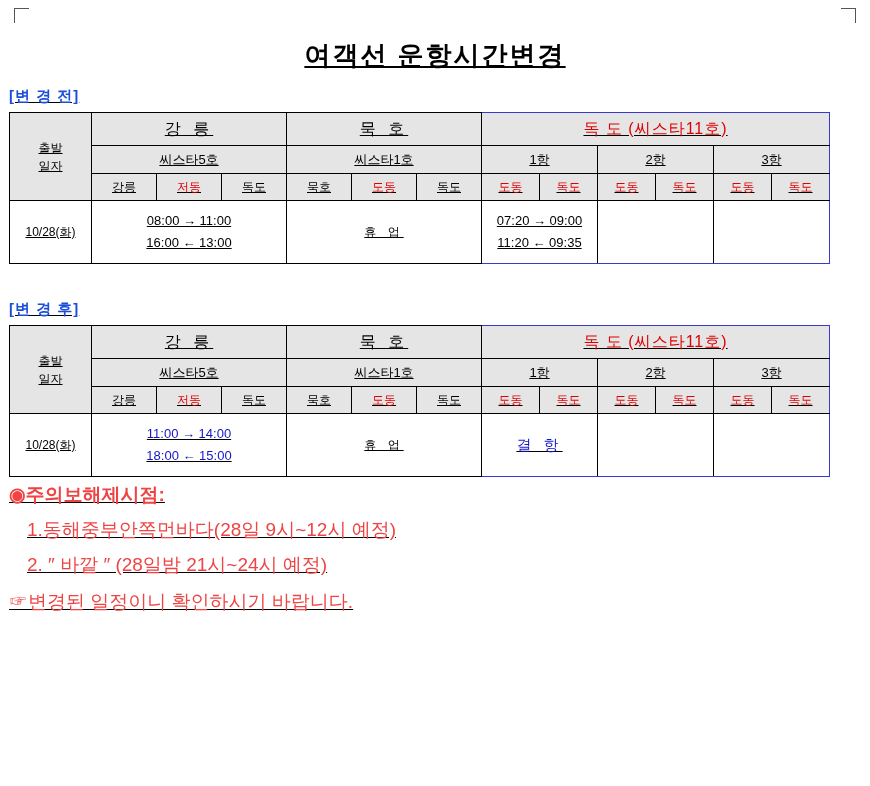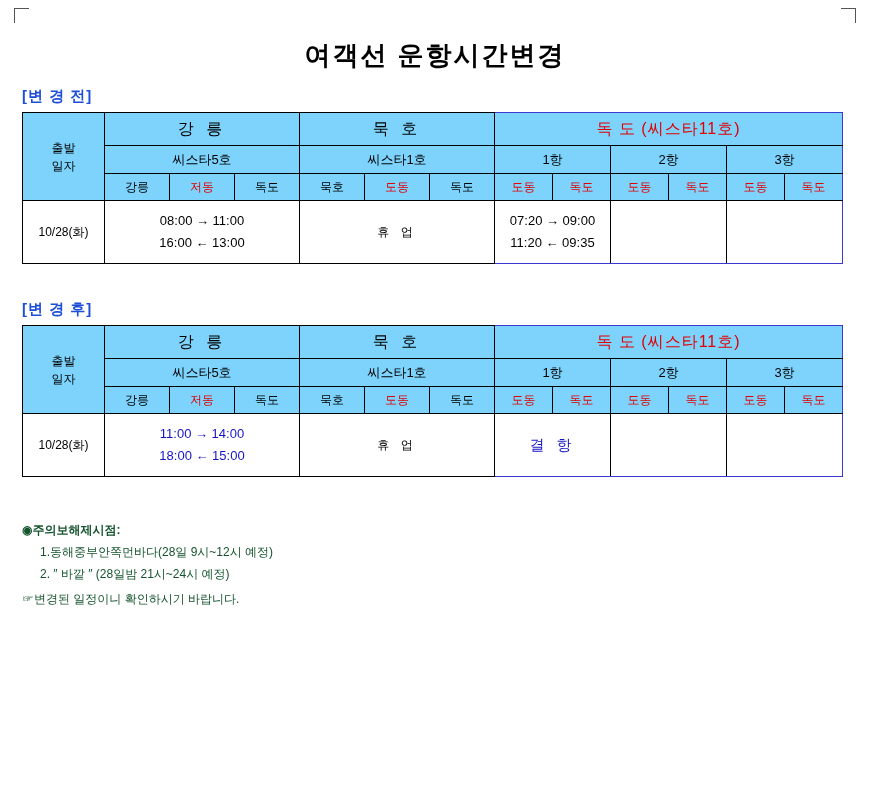--- a/index.html
+++ b/index.html
@@ -13,21 +13,22 @@
     font-family: "Liberation Sans", sans-serif;
     color: #000000;
     position: relative;
     overflow: hidden;
   }
   .page {
     position: relative;
     width: 870px;
     height: 786px;
     box-sizing: border-box;
-    padding: 0 22px;
+    padding: 0 9px;
+    text-decoration: underline;
   }
   
   .mark {
     position: absolute;
     width: 14px;
     height: 14px;
   }
   .mark.tl { top: 8px; left: 14px; border-left: 1px solid #555; border-top: 1px solid #555; }
   .mark.tr { top: 8px; right: 14px; border-right: 1px solid #555; border-top: 1px solid #555; }
 
@@ -64,21 +65,21 @@
     font-size: 13px;
   }
   table.sched td, table.sched th {
     border: 1px solid #000000;
     text-align: center;
     vertical-align: middle;
     font-weight: normal;
     padding: 0;
   }
   .hdr-gray {
-    background: #7dd3fc;
+    background: #e5e5e5;
   }
   .h-group {
     height: 32px;
     font-size: 16px;
     font-weight: bold;
     letter-spacing: 4px;
   }
   .h-ship {
     height: 27px;
     font-size: 13px;
@@ -128,23 +129,22 @@
     color: #1414c8;
     font-weight: bold;
   }
   
   .dokdo-border-left { border-left: 1px solid #3a3ad0 !important; }
   .dokdo-border-right { border-right: 1px solid #3a3ad0 !important; }
   .dokdo-border-top { border-top: 1px solid #3a3ad0 !important; }
   .dokdo-border-bottom { border-bottom: 1px solid #3a3ad0 !important; }
 
   .notes {
-    margin-top: 42px;
-    font-size: 12px;
-    color: #14532d;
+    font-size: 19px;
+    color: #ef4444;
     line-height: 1.85;
   }
   .notes .note-head { font-weight: bold; }
   .notes .note-item { padding-left: 18px; }
   .notes .note-last { margin-top: 2px; }
 </style>
 </head>
 <body>
 
 <div class="page">

